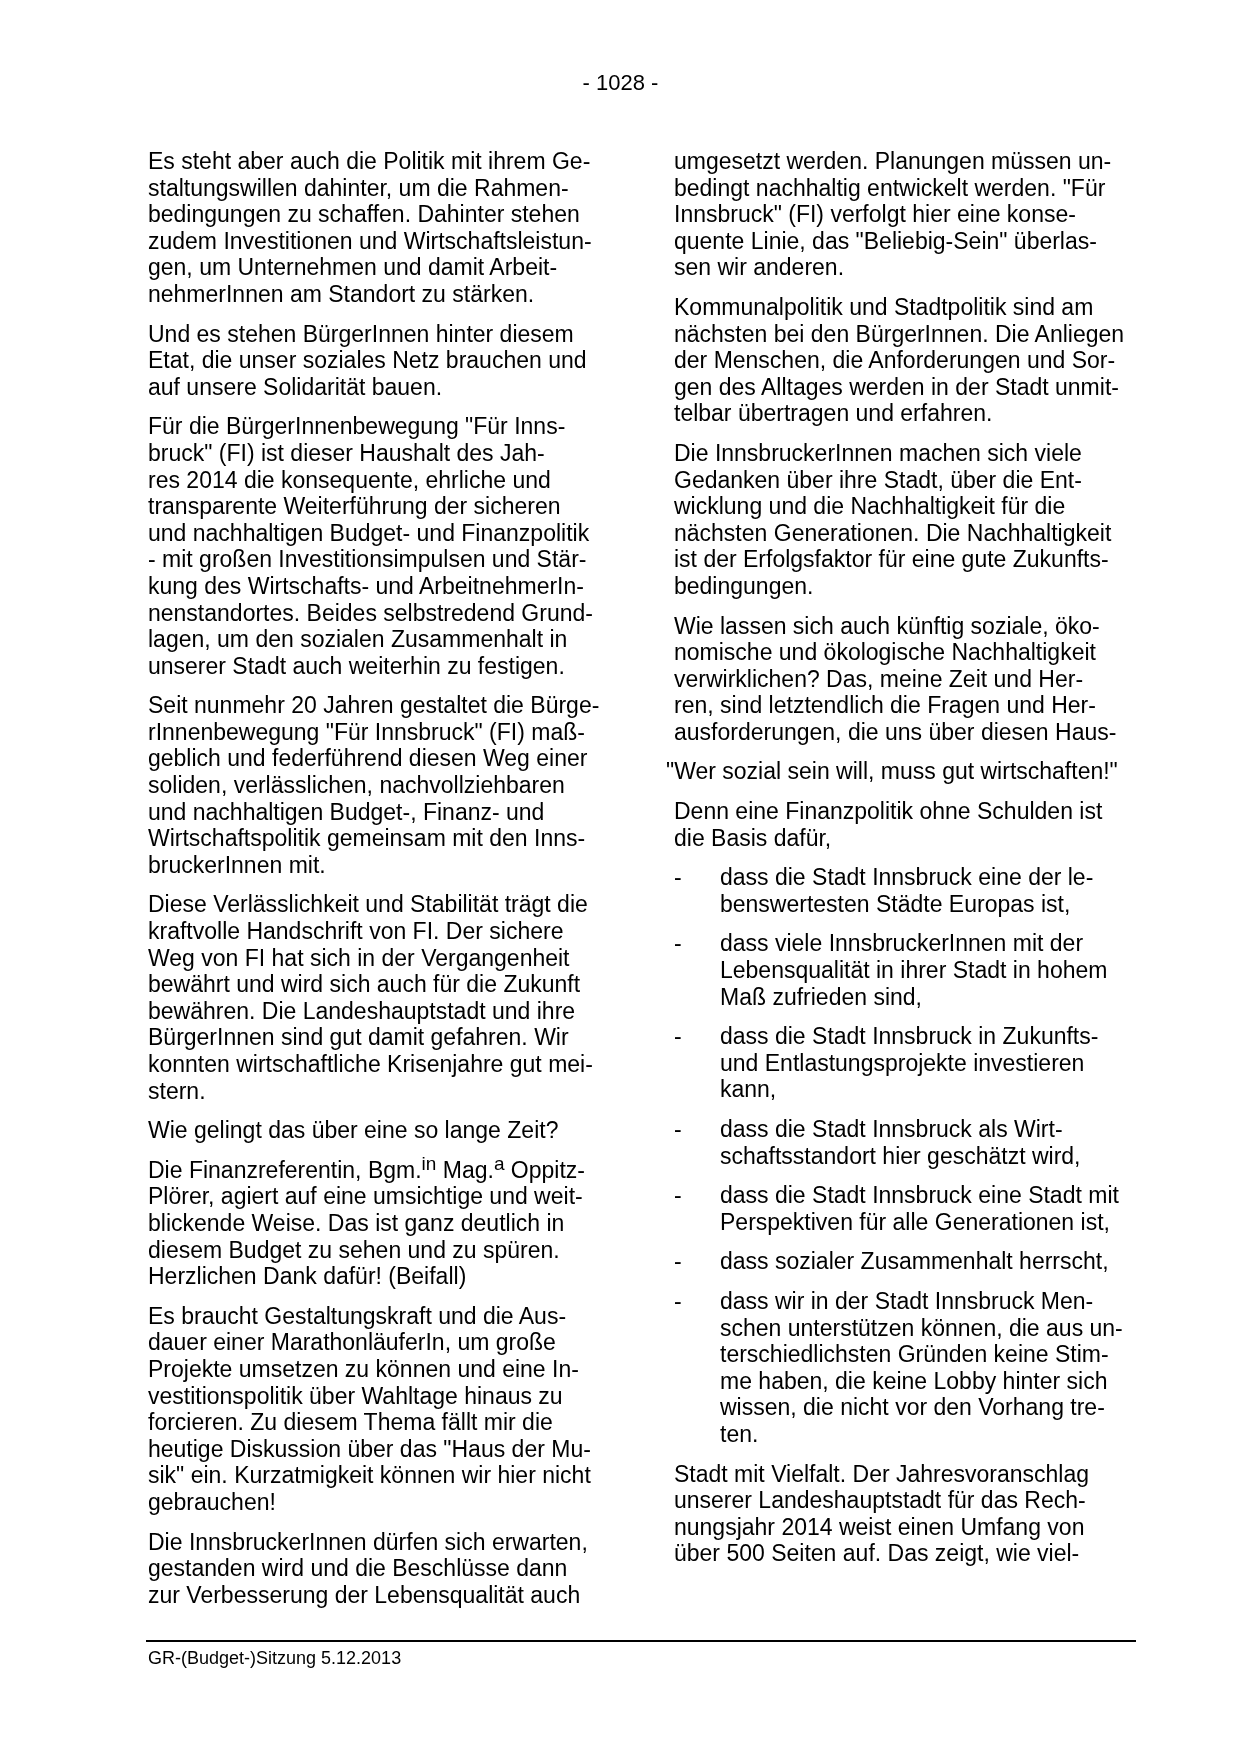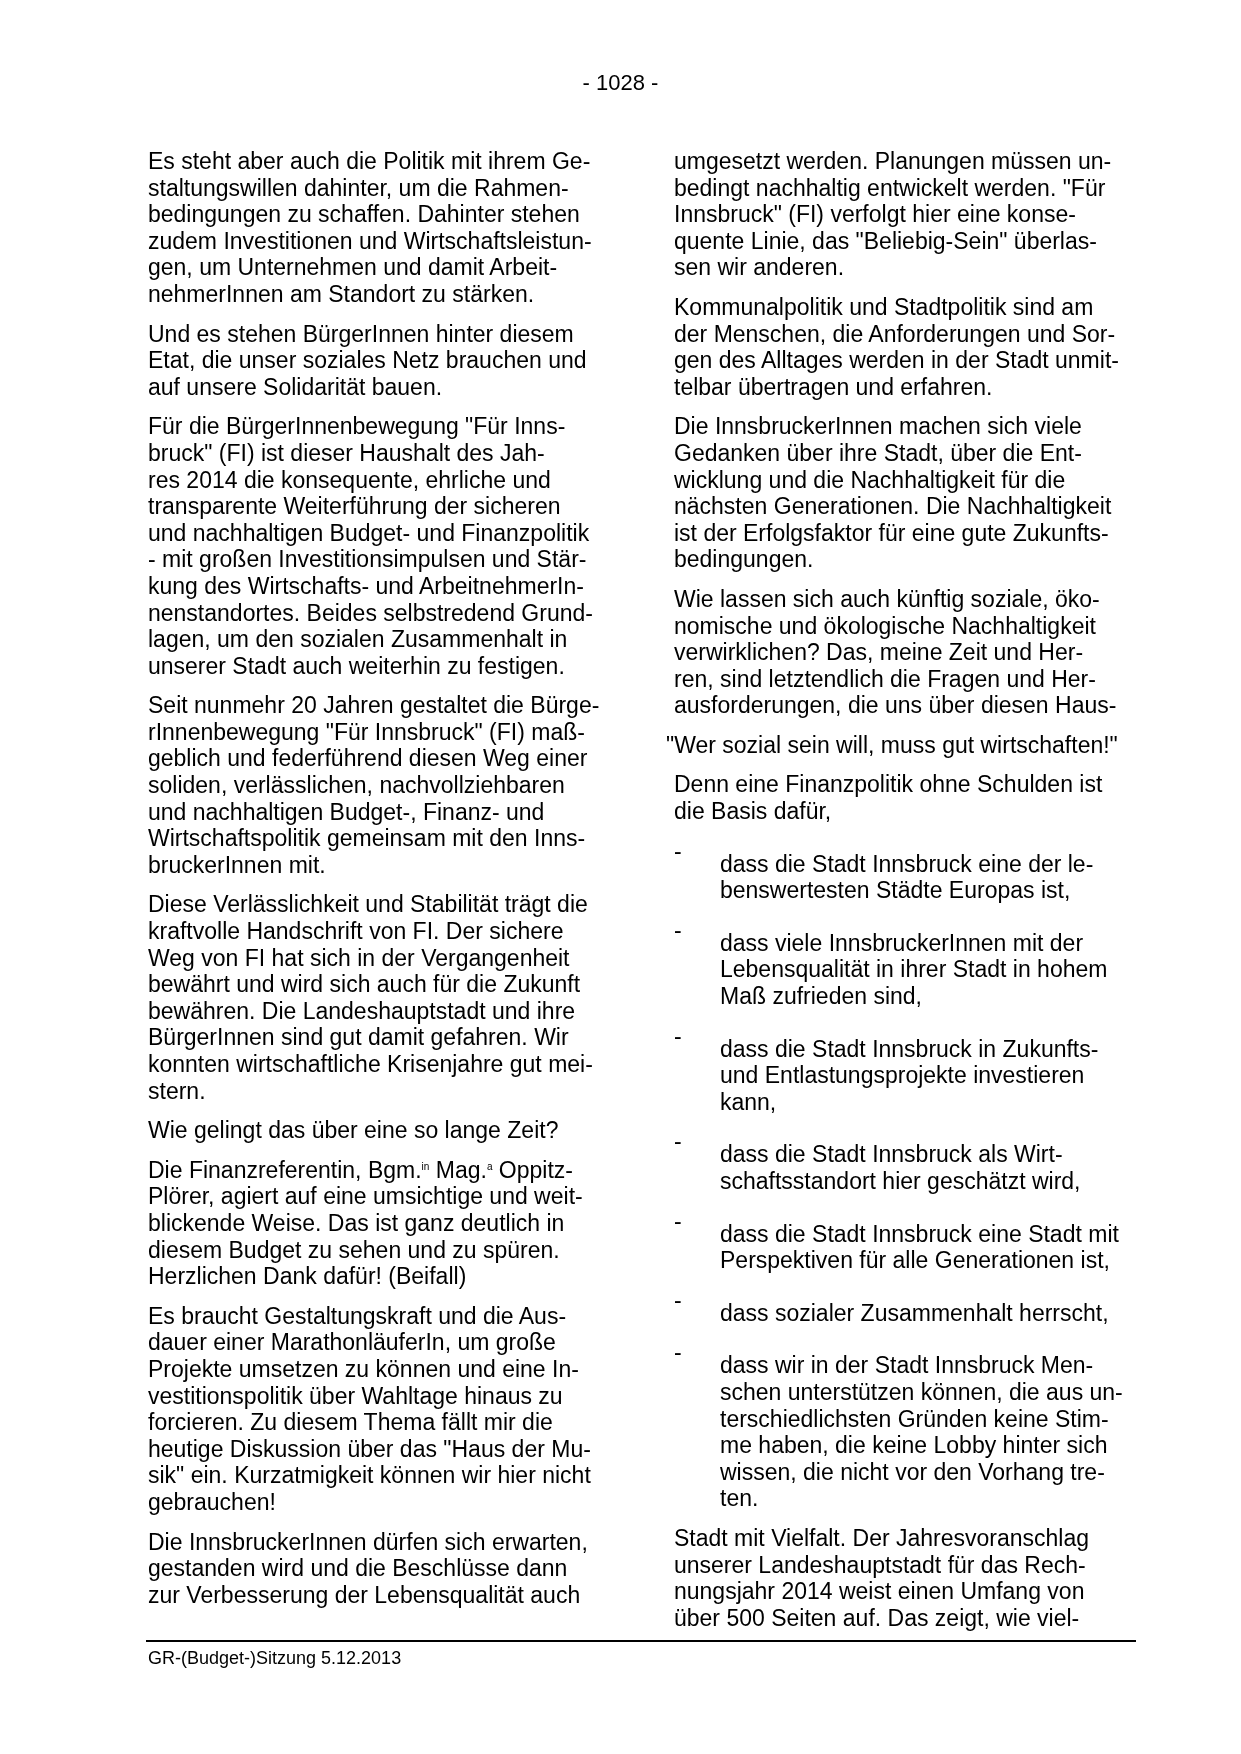--- a/index.html
+++ b/index.html
@@ -27,28 +27,28 @@
     top: 148px;
     font-size: 23px;
     line-height: 26.6px;
   }
   .column.left  { left: 148px; width: 462px; }
   .column.right { left: 674px; width: 480px; }
   .para { margin: 0 0 13px 0; }
   .para.quote { margin-left: -8px; }
   .line { white-space: pre; }
   .sup {
-    font-size: 10px;
+    font-size: 19px;
     line-height: 0;
     position: relative;
     top: -8px;
   }
   .bullet-item { display: flex; margin: 0 0 13px 0; }
   .bullet-marker { flex: 0 0 46px; }
-  .bullet-text { flex: 1; margin-top: 13px; }
+  .bullet-text { flex: 1; }
   .footer-rule {
     position: absolute;
     left: 146px;
     top: 1640px;
     width: 990px;
     height: 2px;
     background: #000000;
   }
   .footer-text {
     position: absolute;
@@ -137,20 +137,21 @@
   <div class="column right">
       <div class="para">
         <div class="line">umgesetzt werden. Planungen müssen un-</div>
         <div class="line">bedingt nachhaltig entwickelt werden. "Für</div>
         <div class="line">Innsbruck" (FI) verfolgt hier eine konse-</div>
         <div class="line">quente Linie, das "Beliebig-Sein" überlas-</div>
         <div class="line">sen wir anderen.</div>
       </div>
       <div class="para">
         <div class="line">Kommunalpolitik und Stadtpolitik sind am</div>
+        <div class="line">nächsten bei den BürgerInnen. Die Anliegen</div>
         <div class="line">der Menschen, die Anforderungen und Sor-</div>
         <div class="line">gen des Alltages werden in der Stadt unmit-</div>
         <div class="line">telbar übertragen und erfahren.</div>
       </div>
       <div class="para">
         <div class="line">Die InnsbruckerInnen machen sich viele</div>
         <div class="line">Gedanken über ihre Stadt, über die Ent-</div>
         <div class="line">wicklung und die Nachhaltigkeit für die</div>
         <div class="line">nächsten Generationen. Die Nachhaltigkeit</div>
         <div class="line">ist der Erfolgsfaktor für eine gute Zukunfts-</div>

